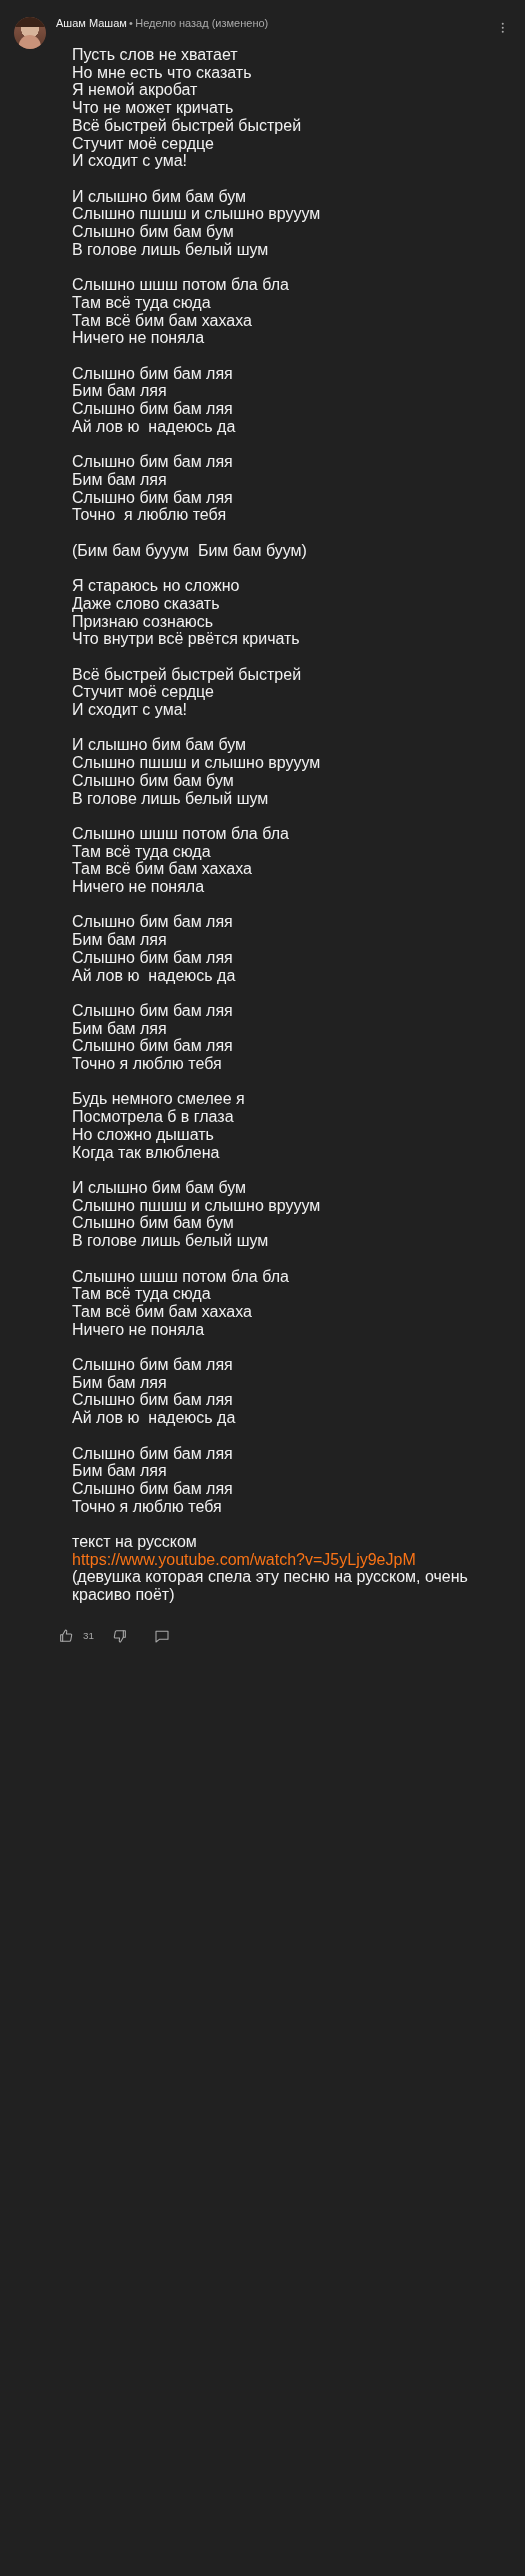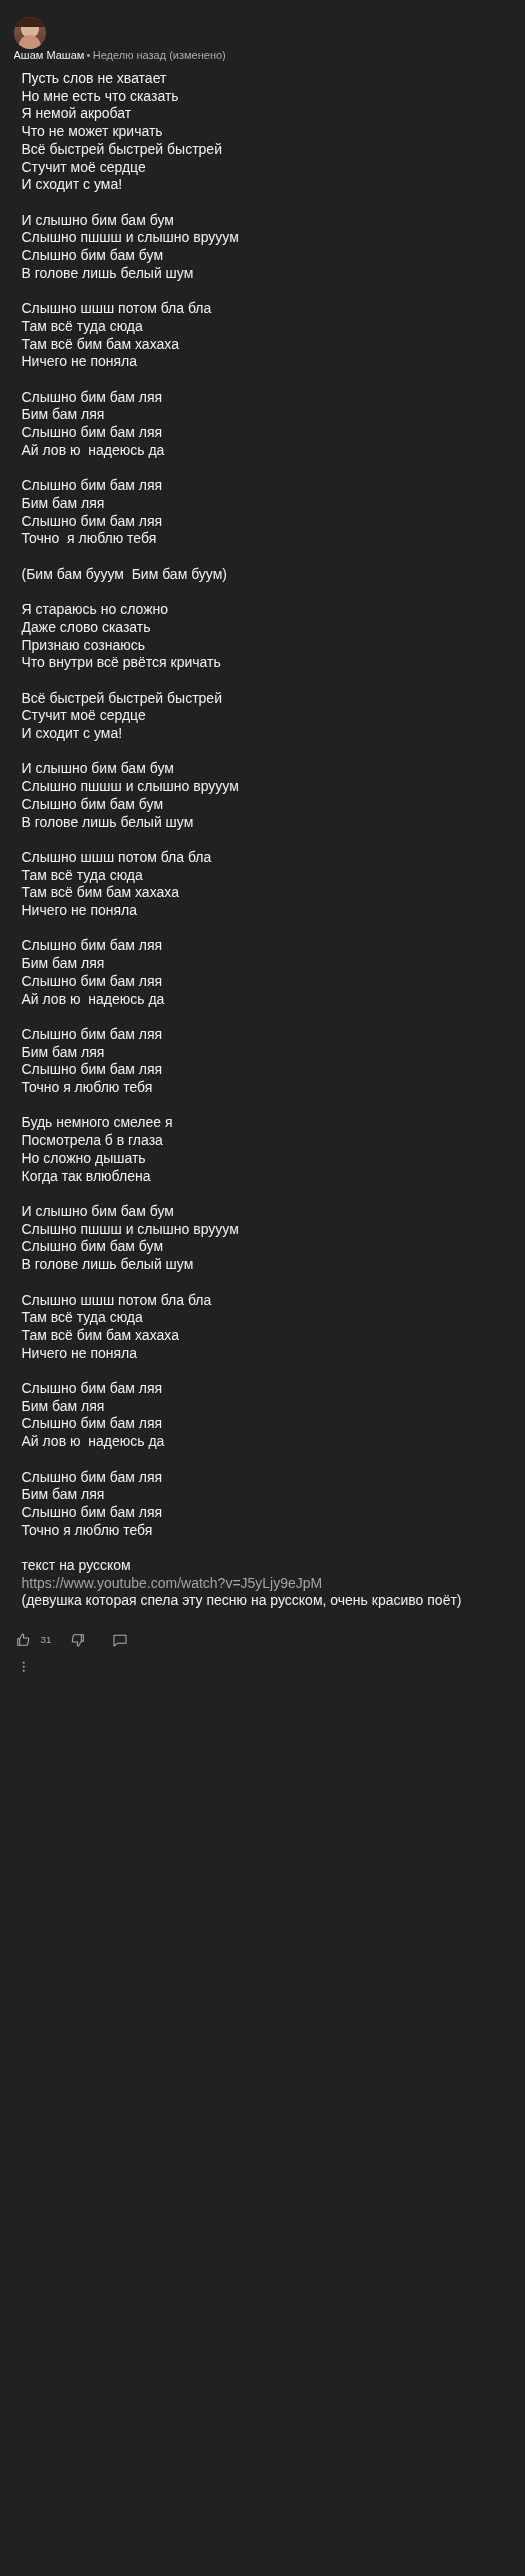--- a/index.html
+++ b/index.html
@@ -11,21 +11,20 @@
     width: 526px;
     min-height: 2576px;
     font-family: "Liberation Sans", sans-serif;
     color: #f1f1f1;
     -webkit-font-smoothing: antialiased;
   }
   .comment-wrap {
     display: flex;
     padding: 16.5px 13.5px 0 13.5px;
     box-sizing: border-box;
-    flex-direction: column;
   }
   .avatar {
     width: 32px;
     height: 32px;
     min-width: 32px;
     border-radius: 50%;
     background: radial-gradient(circle at 50% 38%, #d7b49a 0 34%, rgba(215,180,154,0) 35%),
                 linear-gradient(180deg, #8a5a48 0%, #5e3a2c 100%);
     position: relative;
     overflow: hidden;
@@ -68,29 +67,29 @@
   }
   .meta-author {
     color: #f1f1f1;
     font-weight: 500;
   }
   .meta-dot {
     color: #aaaaaa;
     padding: 0 2.3px;
   }
   .comment-text {
-    font-size: 14px;
+    font-size: 16px;
     line-height: 17.7px;
     color: #f1f1f1;
     white-space: pre-wrap;
     word-wrap: break-word;
-    margin: 8px;
+    margin: 16px;
   }
   .comment-link {
-    color: #a3a3a3;
+    color: #f97316;
     text-decoration: none;
     word-break: break-all;
   }
   .actions {
     display: flex;
     align-items: center;
     margin-top: 13.5px;
     height: 32px;
   }
   .action-item {

